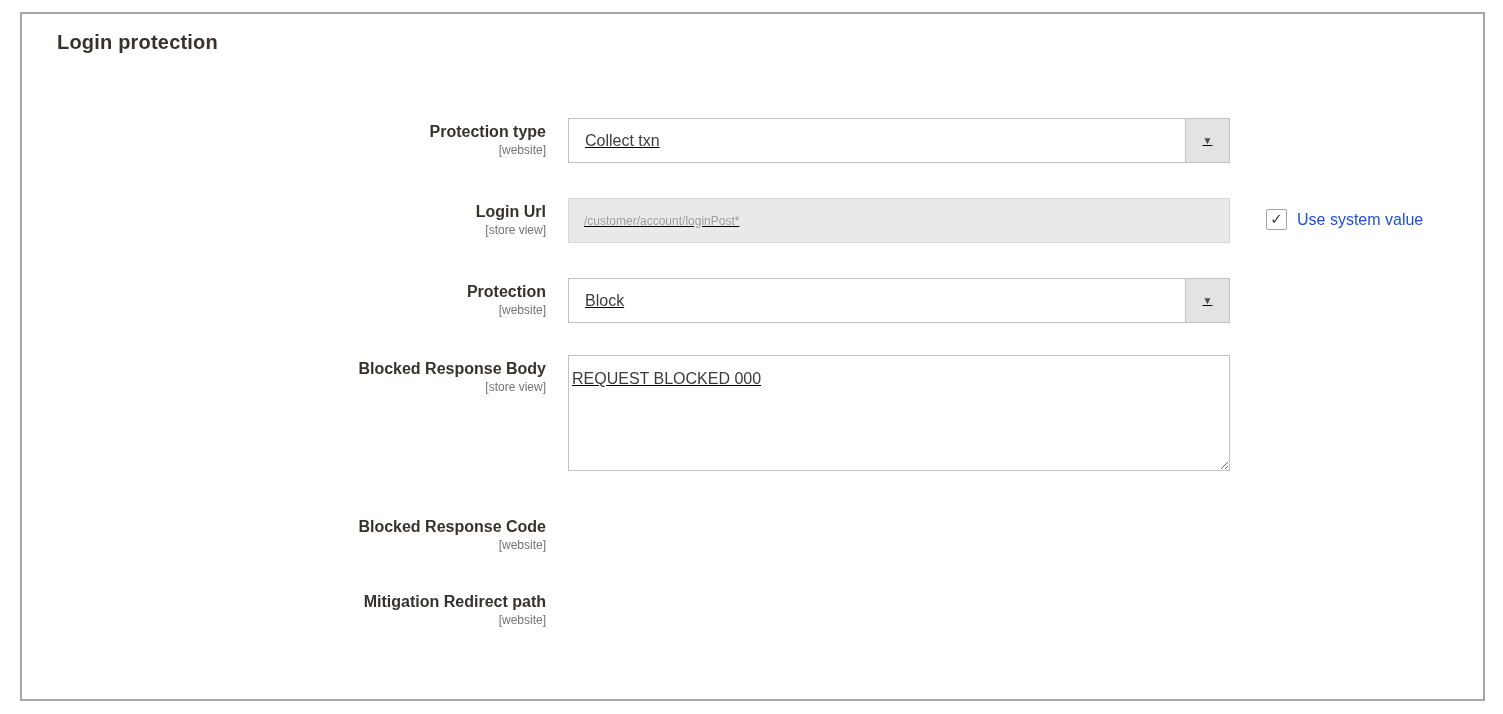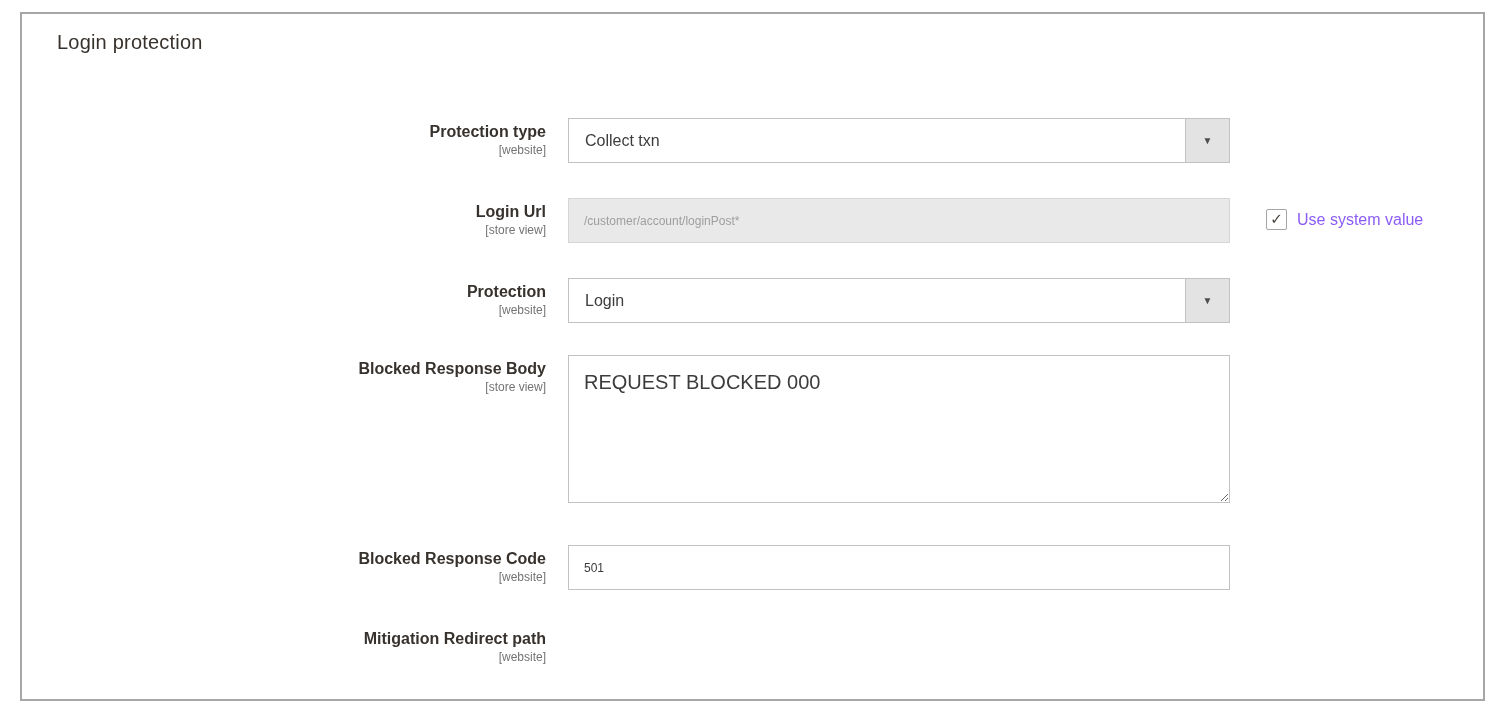--- a/index.html
+++ b/index.html
@@ -15,21 +15,21 @@
     left: 20px; top: 12px;
     width: 1465px; height: 689px;
     box-sizing: border-box;
     border: 2px solid #a7a7a7;
     background: #ffffff;
   }
 
   .panel-title {
     margin: 14px 0 0 35px;
     font-size: 20px;
-    font-weight: normal;
+    font-weight: bold;
     color: #37322d;
     letter-spacing: 0.2px;
     line-height: 28px;
   }
 
   .form { margin-top: 62px; }
 
   .row {
     display: flex;
     align-items: flex-start;
@@ -51,21 +51,21 @@
     font-weight: bold;
     color: #37322d;
     line-height: 20px;
   }
   .field-scope {
     font-size: 12px;
     color: #737373;
     line-height: 16px;
   }
 
-  .control-cell { flex: none; width: 662px; }
+  .control-cell { flex: none; width: 662px; text-decoration: underline; }
 
   .select-box {
     position: relative;
     height: 45px;
     box-sizing: border-box;
     border: 1px solid #c2c2c2;
     background: #ffffff;
     display: flex;
     align-items: stretch;
     cursor: pointer;
@@ -109,26 +109,26 @@
     background: #e9e9e9;
     border-color: #d6d6d6;
     color: #9e9e9e;
     -webkit-text-fill-color: #9e9e9e;
     opacity: 1;
   }
 
   .textarea {
     display: block;
     width: 100%;
-    height: 148px;
+    height: 116px;
     box-sizing: border-box;
     border: 1px solid #c2c2c2;
     background: #ffffff;
-    padding: 12px 15px;
-    font-size: 20px;
+    padding: 12px 3px;
+    font-size: 16px;
     color: #3c3c3c;
     line-height: 1.4;
     font-family: inherit;
     resize: vertical;
   }
 
   .checkbox-wrap {
     flex: none;
     display: flex;
     align-items: center;
@@ -151,21 +151,21 @@
   .checkmark {
     font-size: 15px;
     font-weight: bold;
     color: #45403b;
     line-height: 1;
     margin-top: -2px;
   }
   .checkbox-label {
     margin-left: 10px;
     font-size: 16px;
-    color: #8b5cf6;
+    color: #1d4ed8;
     white-space: nowrap;
   }
 </style>
 </head>
 <body>
 
 <div class="panel">
 
   <h2 class="panel-title">Login protection</h2>
 
@@ -202,21 +202,21 @@
       </div>
     </div>
 
     <div class="row r3">
       <div class="label-cell">
         <label class="field-label">Protection</label>
         <div class="field-scope">[website]</div>
       </div>
       <div class="control-cell">
         <div class="select-box">
-          <span class="select-value">Login</span>
+          <span class="select-value">Block</span>
           <span class="select-btn">
             <span class="arrow">▼</span>
           </span>
         </div>
       </div>
     </div>
 
     <div class="row r4">
       <div class="label-cell">
         <label class="field-label">Blocked Response Body</label>
@@ -225,23 +225,20 @@
       <div class="control-cell">
         <textarea class="textarea" style="">REQUEST BLOCKED 000</textarea>
       </div>
     </div>
 
     <div class="row r5">
       <div class="label-cell">
         <label class="field-label">Blocked Response Code</label>
         <div class="field-scope">[website]</div>
       </div>
-      <div class="control-cell">
-        <input type="text" class="text-input" value="501" style="">
-      </div>
     </div>
 
     <div class="row r6">
       <div class="label-cell">
         <label class="field-label">Mitigation Redirect path</label>
         <div class="field-scope">[website]</div>
       </div>
     </div>
 
   </div>

